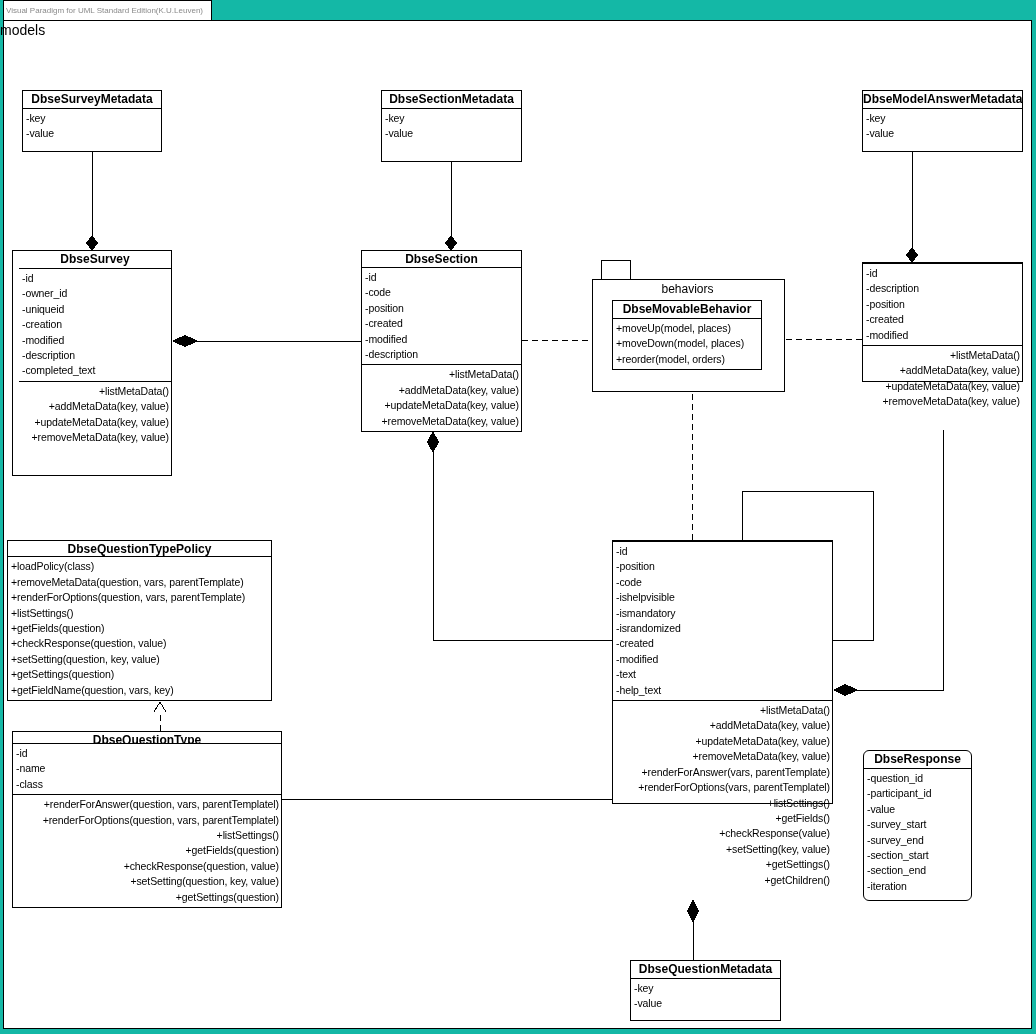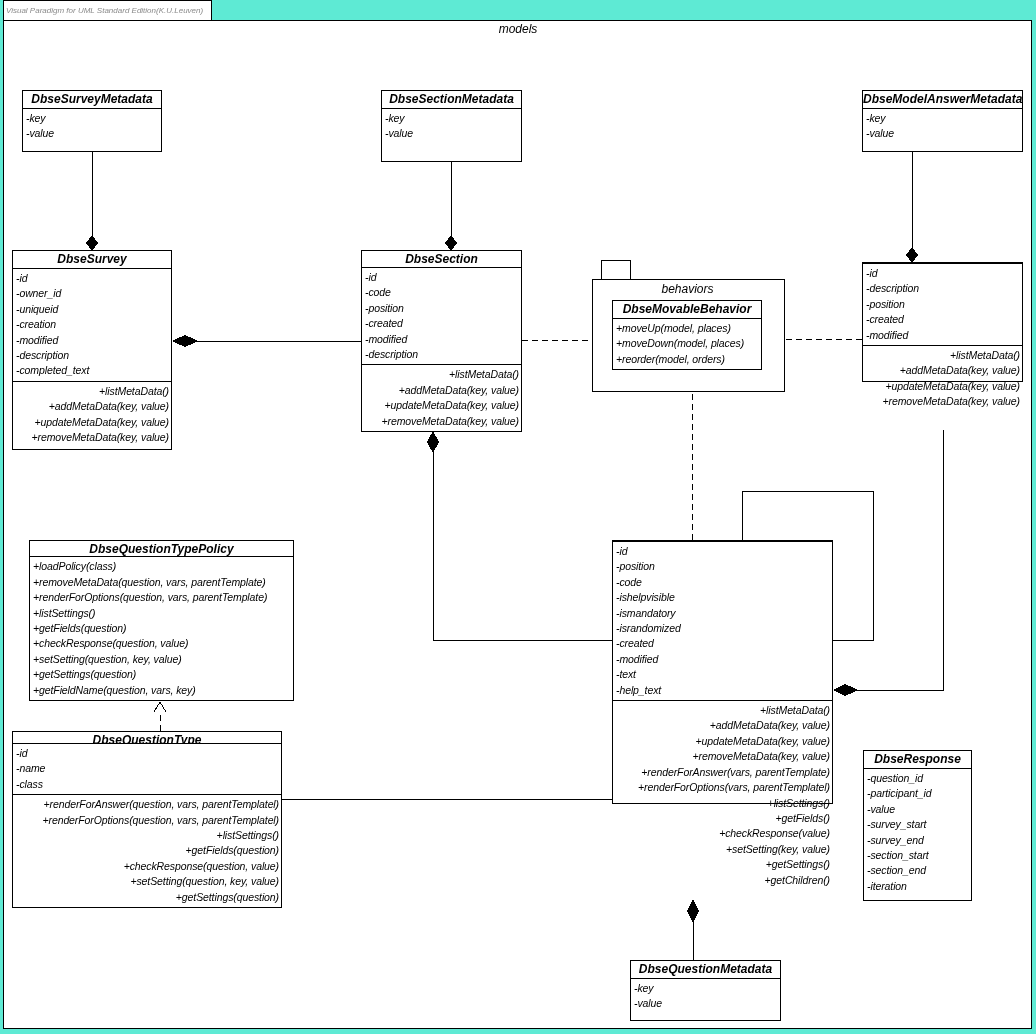--- a/index.html
+++ b/index.html
@@ -1,34 +1,34 @@
 <!DOCTYPE html>
 <html><head>
 <meta charset="utf-8">
 <style>
   html,body{margin:0;padding:0;background:#ffffff;}
   #canvas{
-    position:relative;width:1036px;height:1034px;background:#5eead4;
-    font-family:"Liberation Sans",sans-serif;color:#000;overflow:hidden;font-style:italic;
+    position:relative;width:1036px;height:1034px;background:#14b8a6;
+    font-family:"Liberation Sans",sans-serif;color:#000;overflow:hidden;
   }
   
   #vp-tab{
     position:absolute;left:3px;top:0;width:205px;height:20px;
     border:1px solid #000;background:#fff;
     font-size:8px;color:#8a8a8a;line-height:20px;padding-left:2px;
     white-space:nowrap;overflow:hidden;
   }
   
   #models-frame{
     position:absolute;left:3px;top:20px;width:1027px;height:1007px;
     border:1px solid #000;background:#fff;
   }
   #models-label{
-    position:absolute;left:0;top:22px;width:1036px;text-align:center;
-    font-size:12px;
+    position:absolute;left:0;top:22px;width:1036px;
+    font-size:14px;
   }
   
   #behaviors-tab{position:absolute;left:601px;top:260px;width:28px;height:20px;border:1px solid #000;background:#fff;}
   #behaviors-body{position:absolute;left:592px;top:279px;width:191px;height:111px;border:1px solid #000;background:#fff;}
   #behaviors-label{position:absolute;left:592px;top:282px;width:191px;text-align:center;font-size:12px;}
   
   #edges{position:absolute;left:0;top:0;width:1036px;height:1034px;}
   
   .uml-class{
     position:absolute;box-sizing:border-box;border:1px solid #000;background:#fff;
@@ -40,28 +40,28 @@
   }
   .uml-attrs,.uml-methods{padding:2px 2px 2px 3px;}
   .uml-attrs + .uml-methods{border-top:1px solid #000;text-align:right;}
   .uml-methods{flex:1;}
   .uml-attrs:last-child{flex:1;}
   .uml-row{font-size:10.5px;line-height:15.4px;white-space:nowrap;letter-spacing:-0.1px;}
   
   #cls-survey-metadata{left:22px;top:90px;width:140px;height:62px;}
   #cls-section-metadata{left:381px;top:90px;width:141px;height:72px;}
   #cls-model-answer-metadata{left:862px;top:90px;width:161px;height:62px;}
-  #cls-survey{left:12px;top:250px;width:160px;height:200px;}
+  #cls-survey{left:12px;top:250px;width:160px;height:226px;padding-left:6px;}
   #cls-section{left:361px;top:250px;width:161px;height:182px;}
   #cls-movable-behavior{left:612px;top:300px;width:150px;height:70px;}
   #cls-model-answer{left:862px;top:262px;width:161px;height:120px;}
-  #cls-question-type-policy{left:29px;top:540px;width:265px;height:161px;}
+  #cls-question-type-policy{left:7px;top:540px;width:265px;height:161px;}
   #cls-question-type{left:12px;top:731px;width:270px;height:177px;}
   #cls-question{left:612px;top:540px;width:221px;height:264px;}
-  #cls-response{left:863px;top:750px;width:109px;height:151px;}
+  #cls-response{left:863px;top:750px;width:109px;height:151px;border-radius:6px;}
   #cls-question-metadata{left:613px;top:960px;width:151px;height:61px;margin-left:17px;}
   
   .edge-label{position:absolute;font-size:11px;white-space:nowrap;}
   #survey-meta-mult{left:103px;top:152px;}
   #survey-meta-role{left:96px;top:193px;}
   #survey-meta-one{left:66px;top:230px;}
   #section-meta-mult{left:462px;top:152px;}
   #section-meta-role{left:455px;top:193px;}
   #section-meta-one{left:425px;top:230px;}
   #answer-meta-mult{left:923px;top:155px;}

